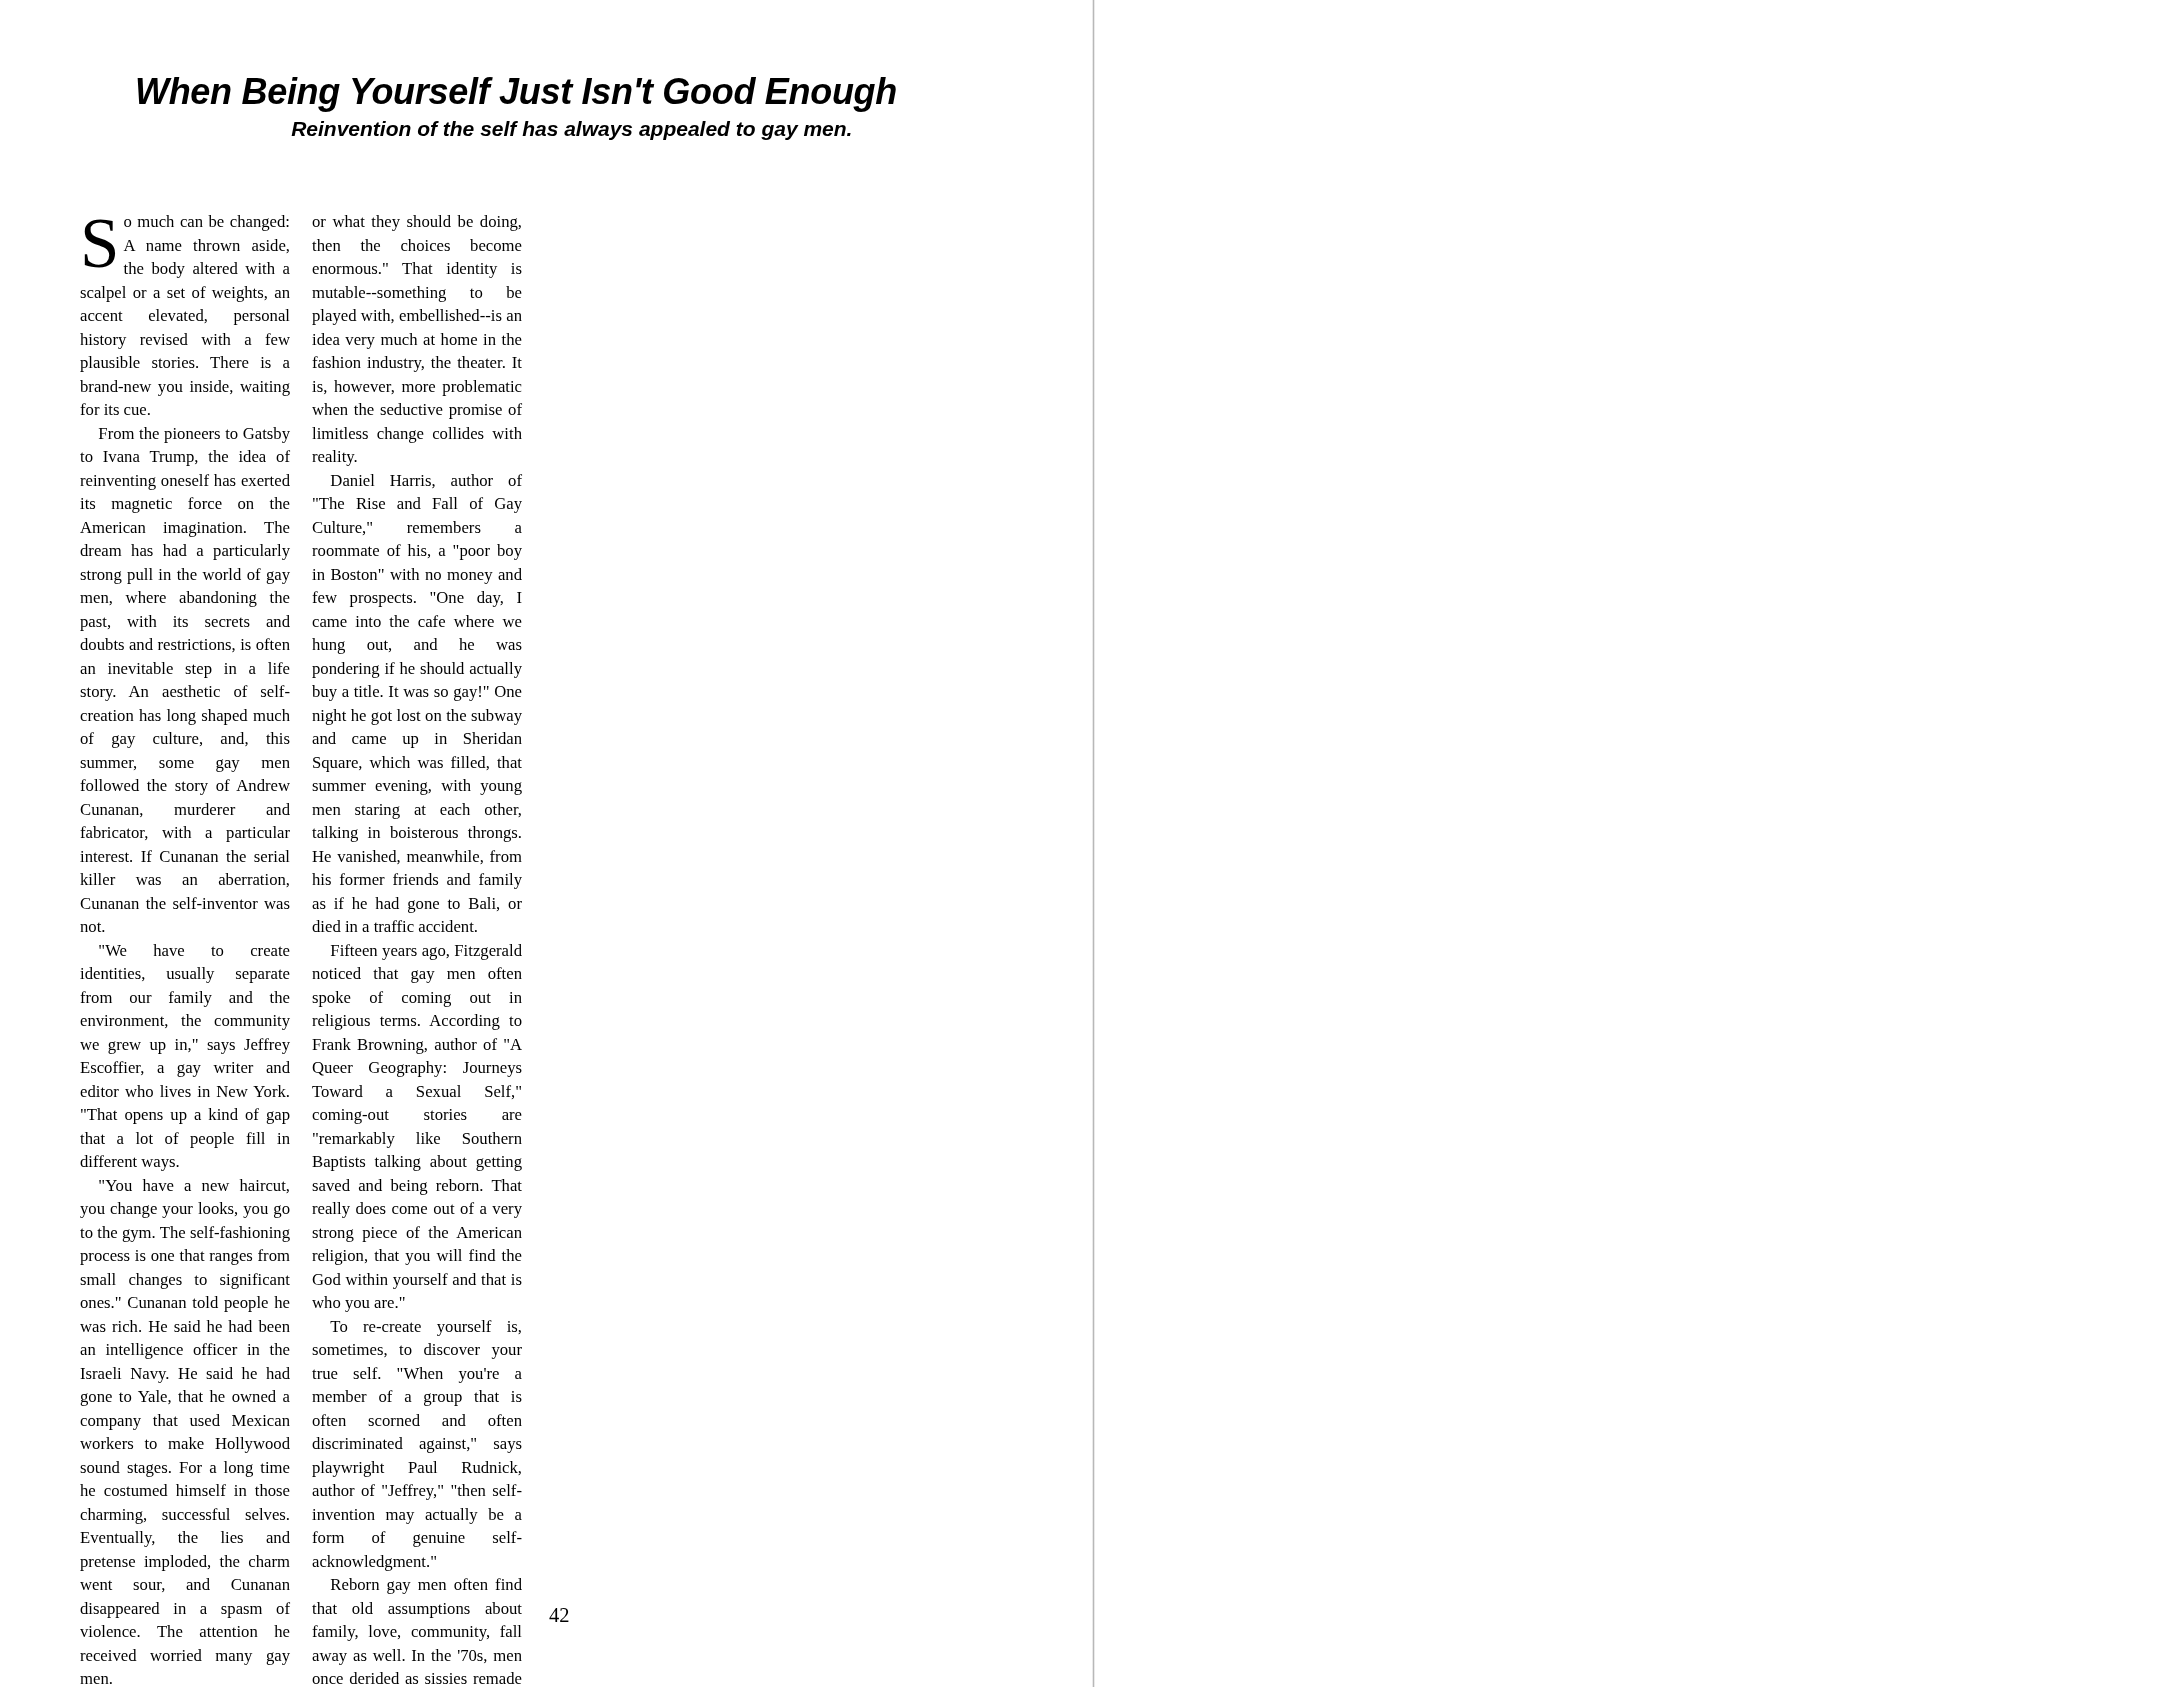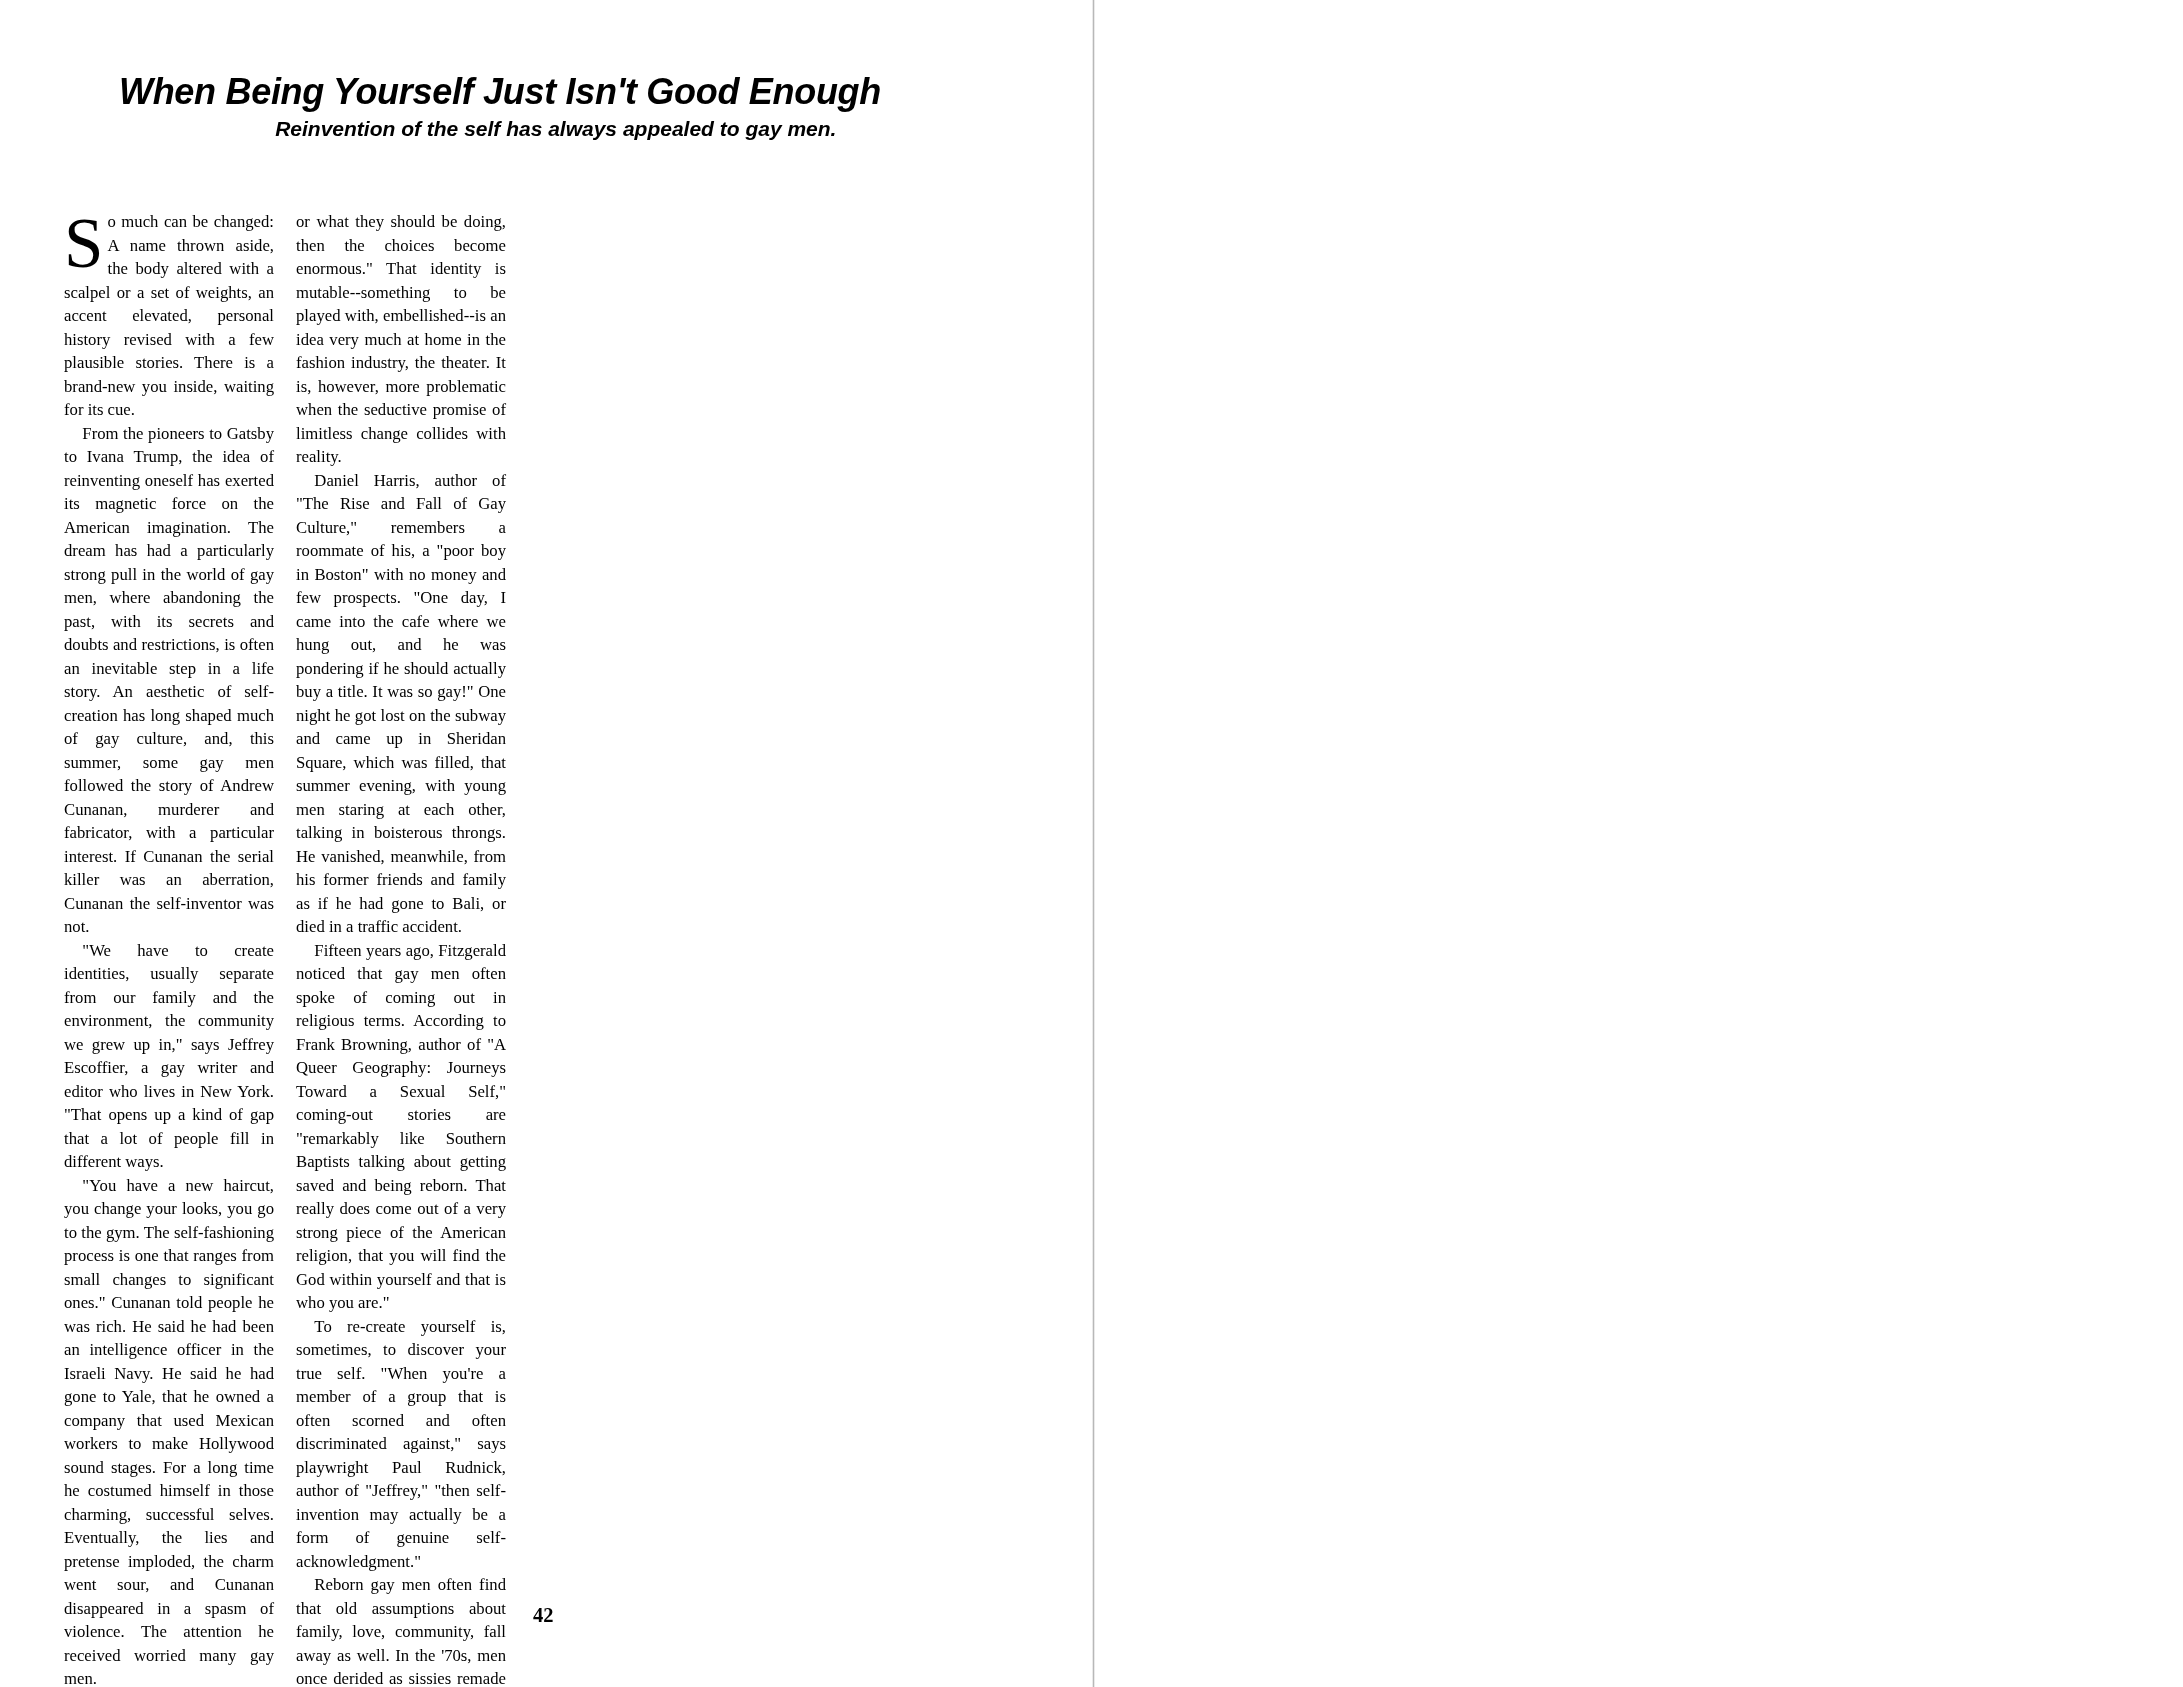--- a/index.html
+++ b/index.html
@@ -10,21 +10,21 @@
   }
   .spread{position:absolute;inset:0;}
 
   
   .gutter{
     position:absolute;left:1092px;top:0;width:3.3px;height:1687px;
     background:linear-gradient(to right,#ffffff 0%,#d9d9d9 30%,#b8b8b8 50%,#d9d9d9 70%,#ffffff 100%);
   }
 
   
-  .page-left{position:absolute;left:0;top:0;width:980px;height:1687px;}
+  .page-left{position:absolute;left:16px;top:0;width:980px;height:1687px;}
   .page-right{position:absolute;left:1092px;top:0;width:1092px;height:1687px;}
 
   
   .masthead{position:absolute;left:119px;top:74px;width:867px;text-align:center;}
   .headline{
     font-family:"Liberation Sans",sans-serif;
     font-weight:bold;font-style:italic;
     font-size:36px;letter-spacing:-0.3px;
     line-height:1.0;white-space:nowrap;
     text-align:left;margin-left:0px;
@@ -62,21 +62,21 @@
     font-family:"Liberation Serif",serif;
     font-size:71px;line-height:57px;
     font-weight:normal;
     margin:4px 4px 0 0;
     padding-top:1.3px;
   }
 
   
   .pagenum{
     position:absolute;font-family:"Liberation Serif",serif;
-    font-weight:bold;font-size:20.5px;
+    font-weight:normal;font-size:20.5px;
   }
   #pnum-left{left:533px;top:1604px;}
 </style>
 </head>
 <body>
 
 <div class="spread">
 
   <div class="page-left">
 

